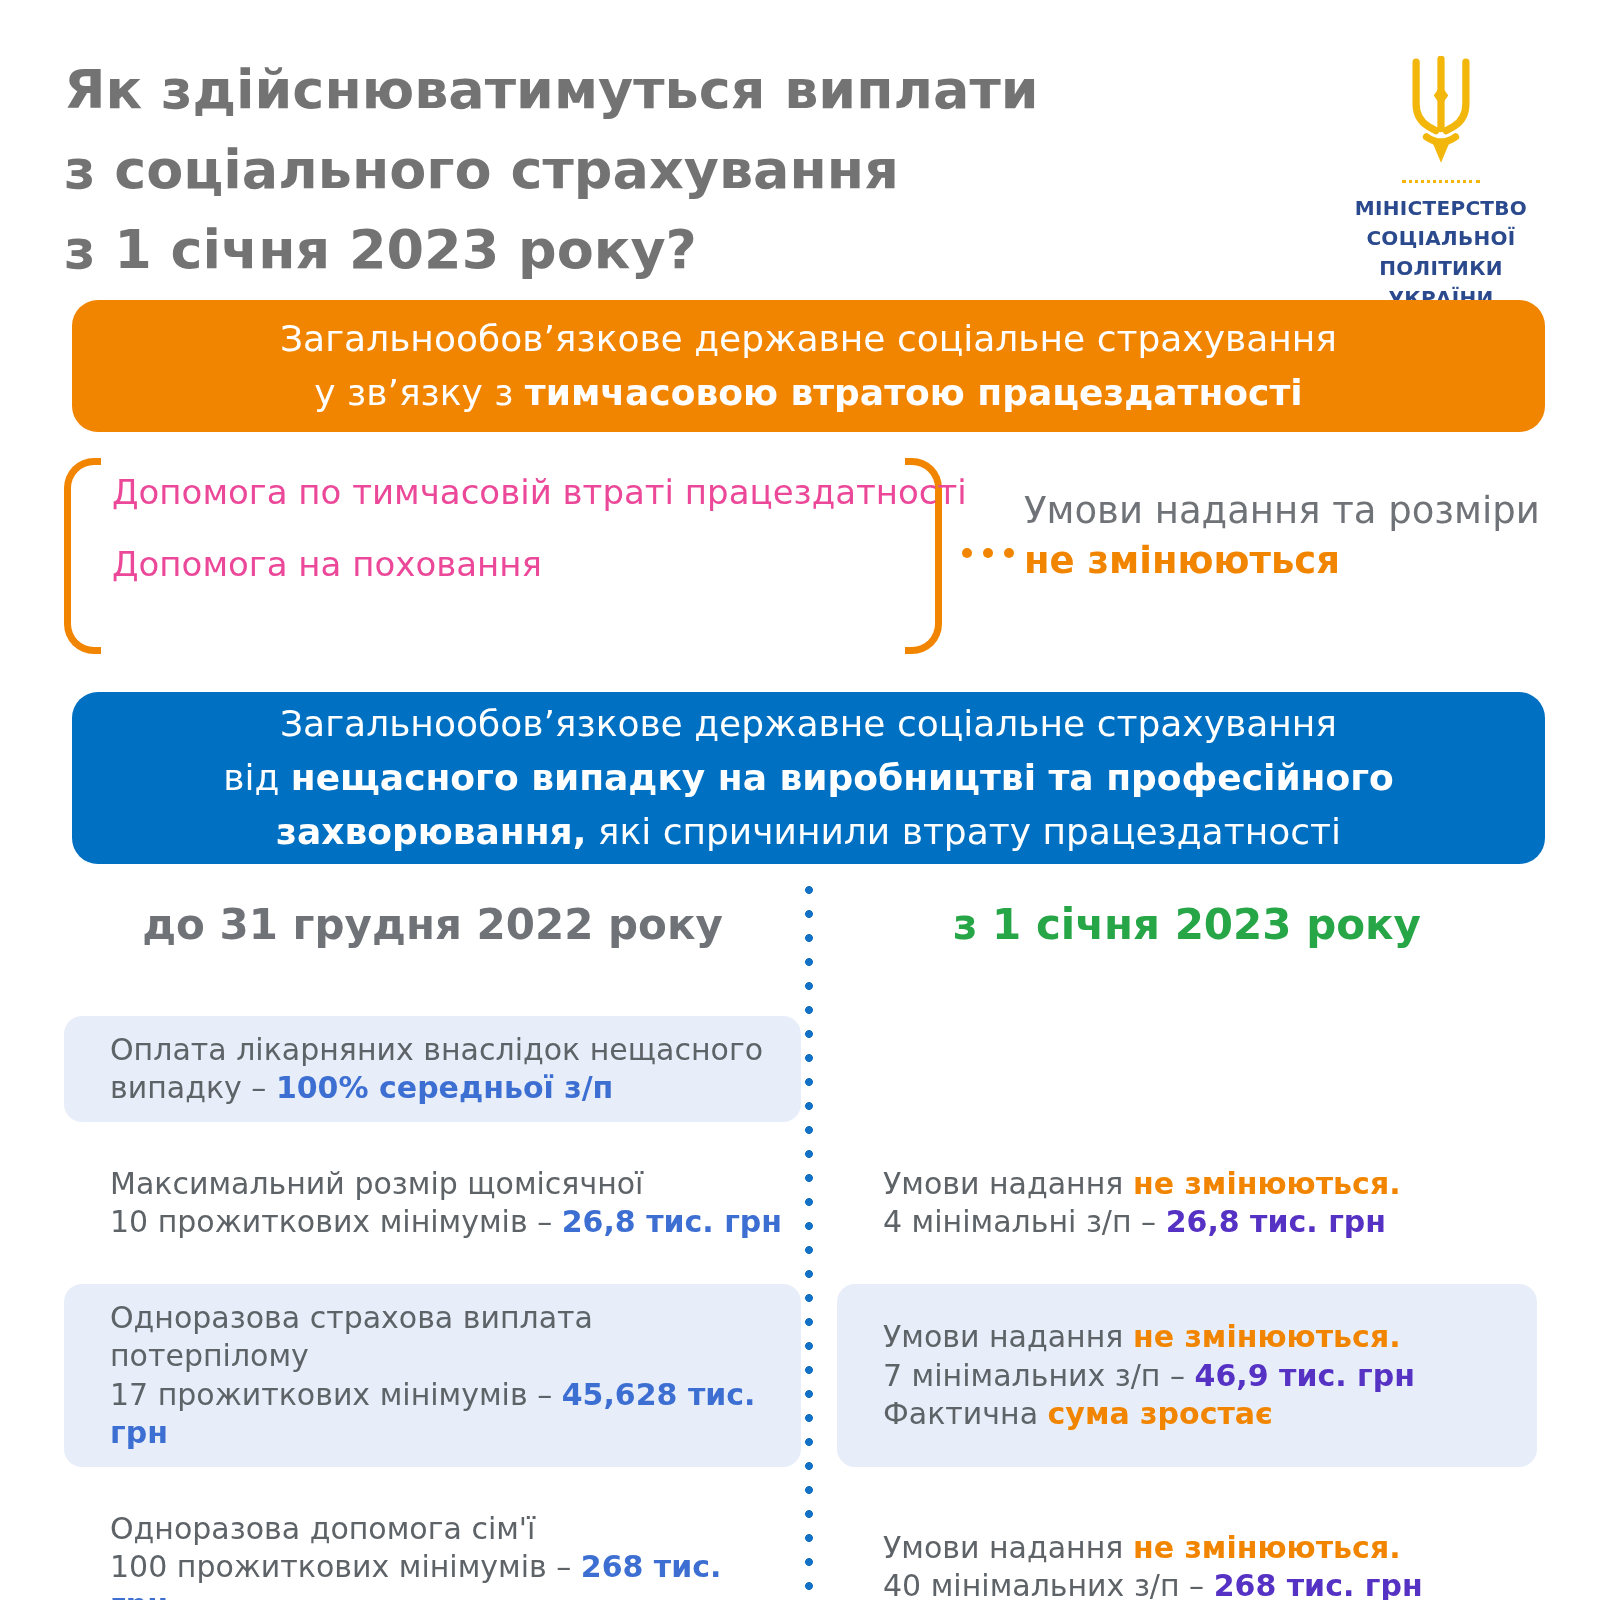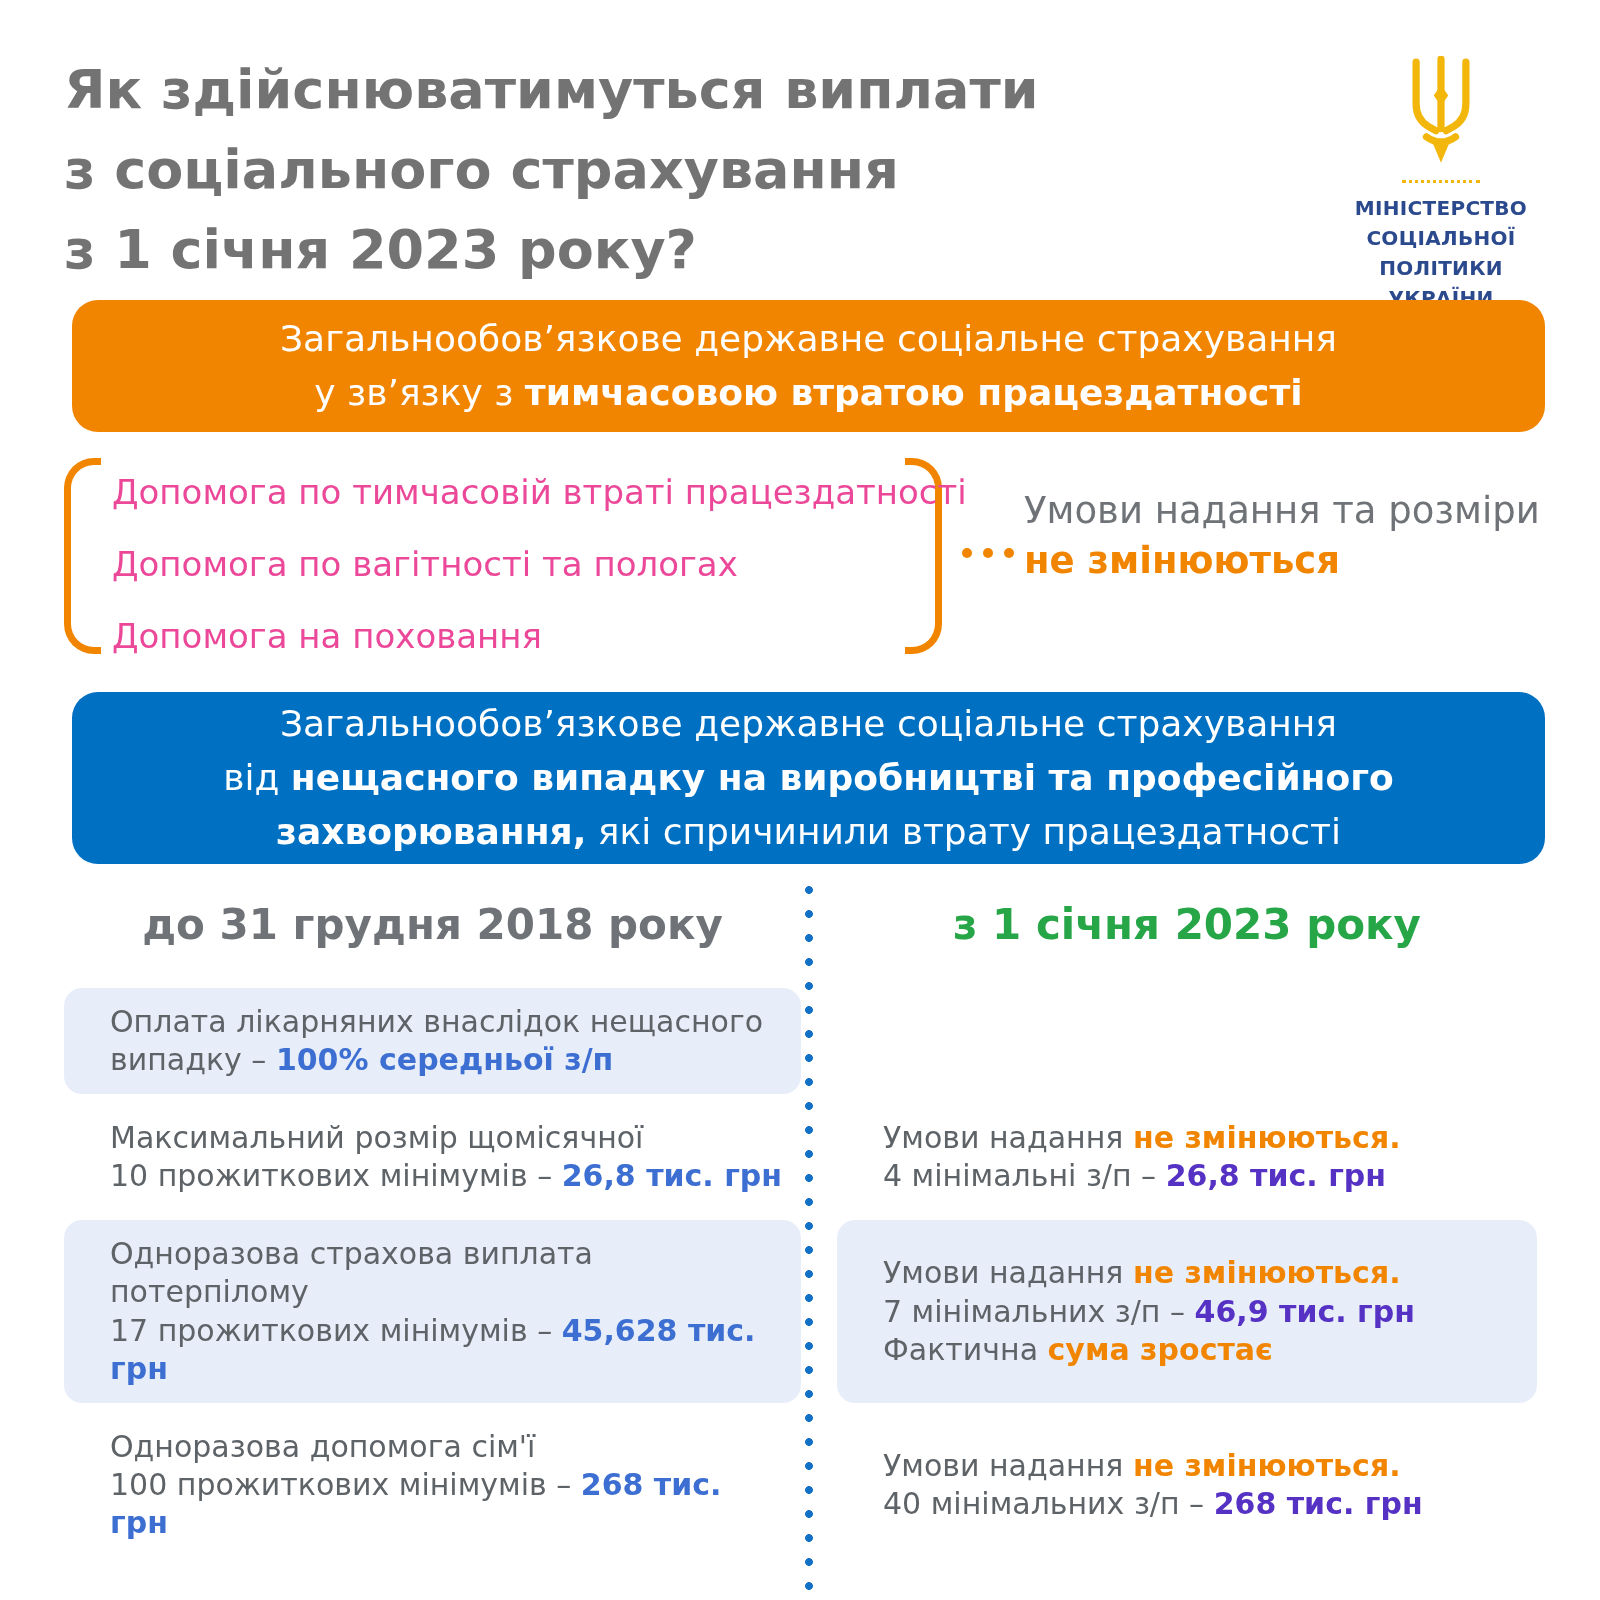--- a/index.html
+++ b/index.html
@@ -45,21 +45,21 @@
   .col-h{font-size:42px;font-weight:700;text-align:center;}
   .col-h.before{width:737px;color:#6F7377;}
   .col-h.spacer{width:36px;}
   .col-h.after{flex:1;color:#27A647;}
   .vdots{
     position:absolute;left:804px;top:878px;width:10px;height:714px;
     background-image:radial-gradient(circle,#1271C5 3.6px,transparent 4.2px);
     background-size:10px 24px;background-repeat:repeat-y;
   }
   .rows{position:absolute;left:64px;top:988px;width:1473px;}
-  .crow{display:flex;gap:36px;margin-bottom:10px;align-items:stretch;}
+  .crow{display:flex;gap:36px;margin-bottom:10px;align-items:stretch;margin-top:28px;}
   .cell{
     box-sizing:border-box;padding:15px 16px 15px 46px;border-radius:18px;
     display:flex;flex-direction:column;justify-content:center;
     font-size:30px;line-height:1.27;color:#5E6368;
   }
   .cell-left{width:737px;flex:none;}
   .cell-right{flex:1;}
   .crow.shaded .cell{background:#E8EEF9;}
   .seg-gray{color:#5E6368;}
   .seg-blue{color:#3D6FD2;font-weight:700;text-align:right;}
@@ -102,21 +102,20 @@
     </div>
     <div>
       <span>у зв’язку з </span><b>тимчасовою втратою працездатності</b>
     </div>
   </div>
 
   <div class="bracket bracket-left"></div>
   <div class="bracket bracket-right"></div>
   <div class="benefit-items">
     <div class="benefit-item">Допомога по тимчасовій втраті працездатності</div>
-    <div class="benefit-item">Допомога по вагітності та пологах</div>
     <div class="benefit-item">Допомога на поховання</div>
   </div>
   <div class="ellipsis">
       <i></i>
       <i></i>
       <i></i>
     </div>
   <div class="benefits-note">
     <div class="n1">Умови надання та розміри</div>
     <div class="n2">не змінюються</div>
@@ -128,21 +127,21 @@
     </div>
     <div>
       <span>від </span><b>нещасного випадку на виробництві та професійного</b>
     </div>
     <div>
       <b>захворювання,</b><span> які спричинили втрату працездатності</span>
     </div>
   </div>
 
   <div class="col-headers">
-    <div class="col-h before">до 31 грудня 2018 року</div>
+    <div class="col-h before">до 31 грудня 2022 року</div>
     <div class="col-h spacer"></div>
     <div class="col-h after">з 1 січня 2023 року</div>
   </div>
 
   <div class="vdots"></div>
 
   <div class="rows">
       <div class="crow shaded">
         <div class="cell cell-left">
           <div class="line"><span class="seg-gray">Оплата лікарняних внаслідок нещасного</span></div>

